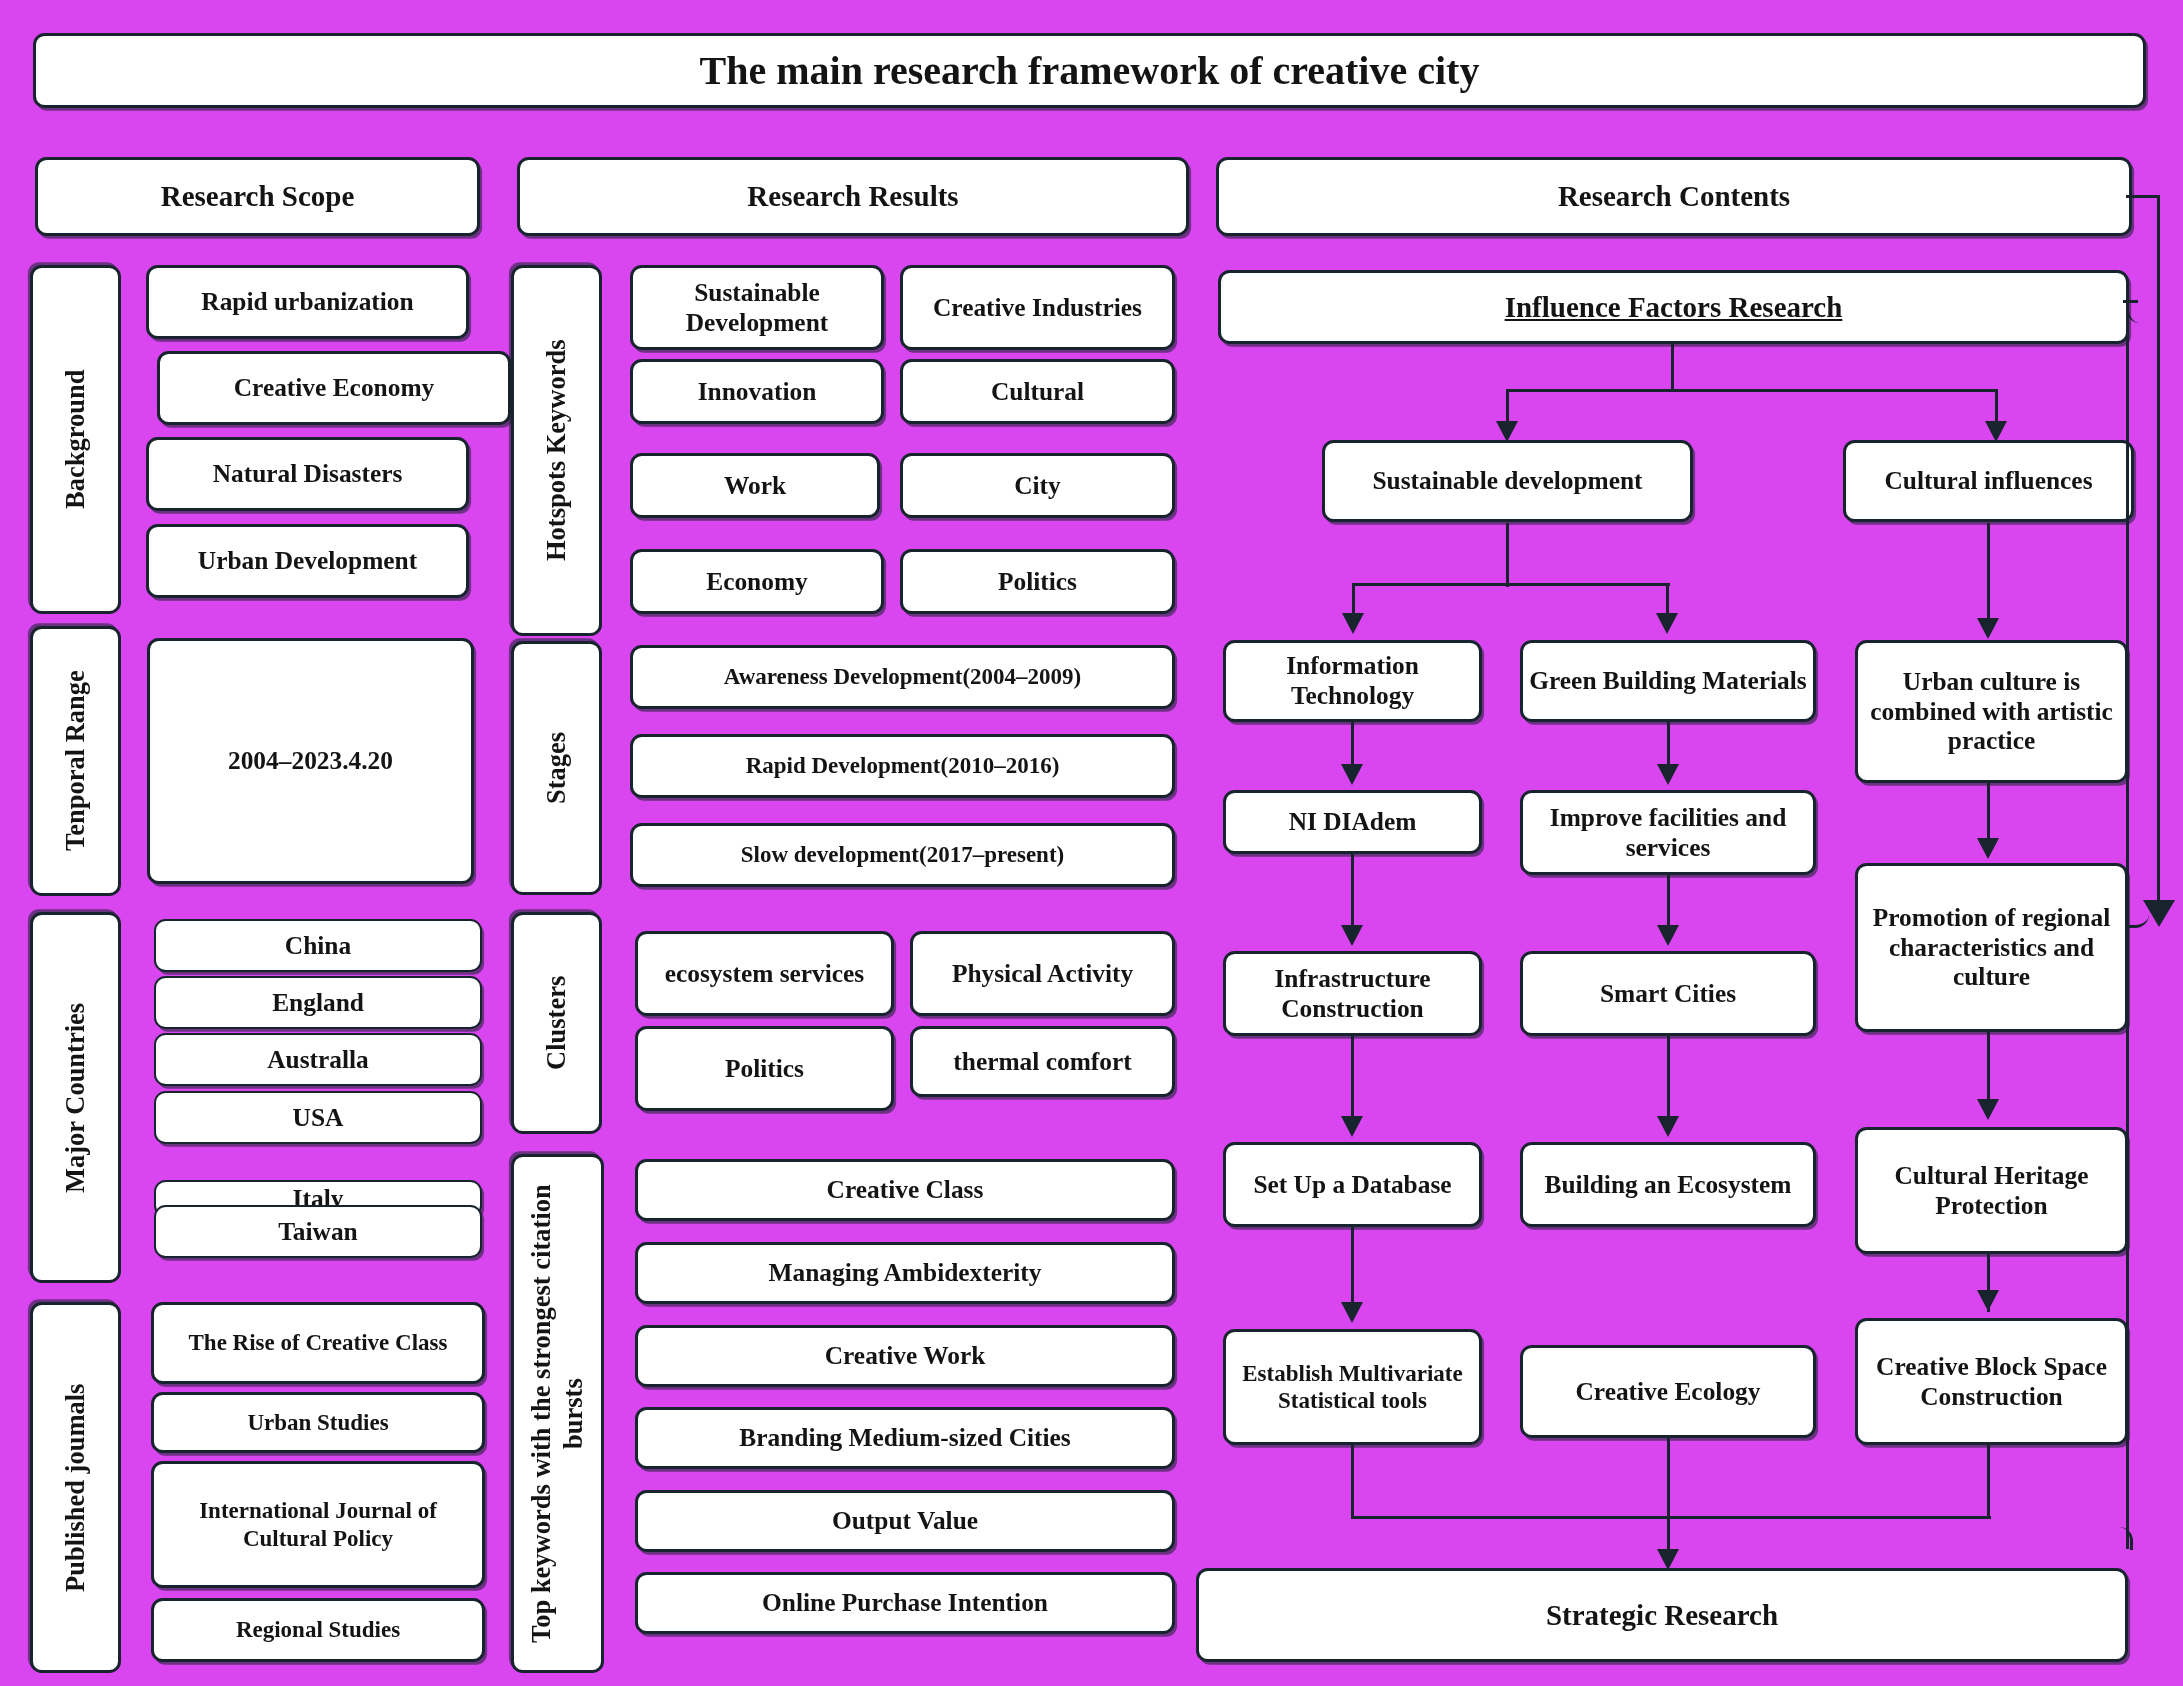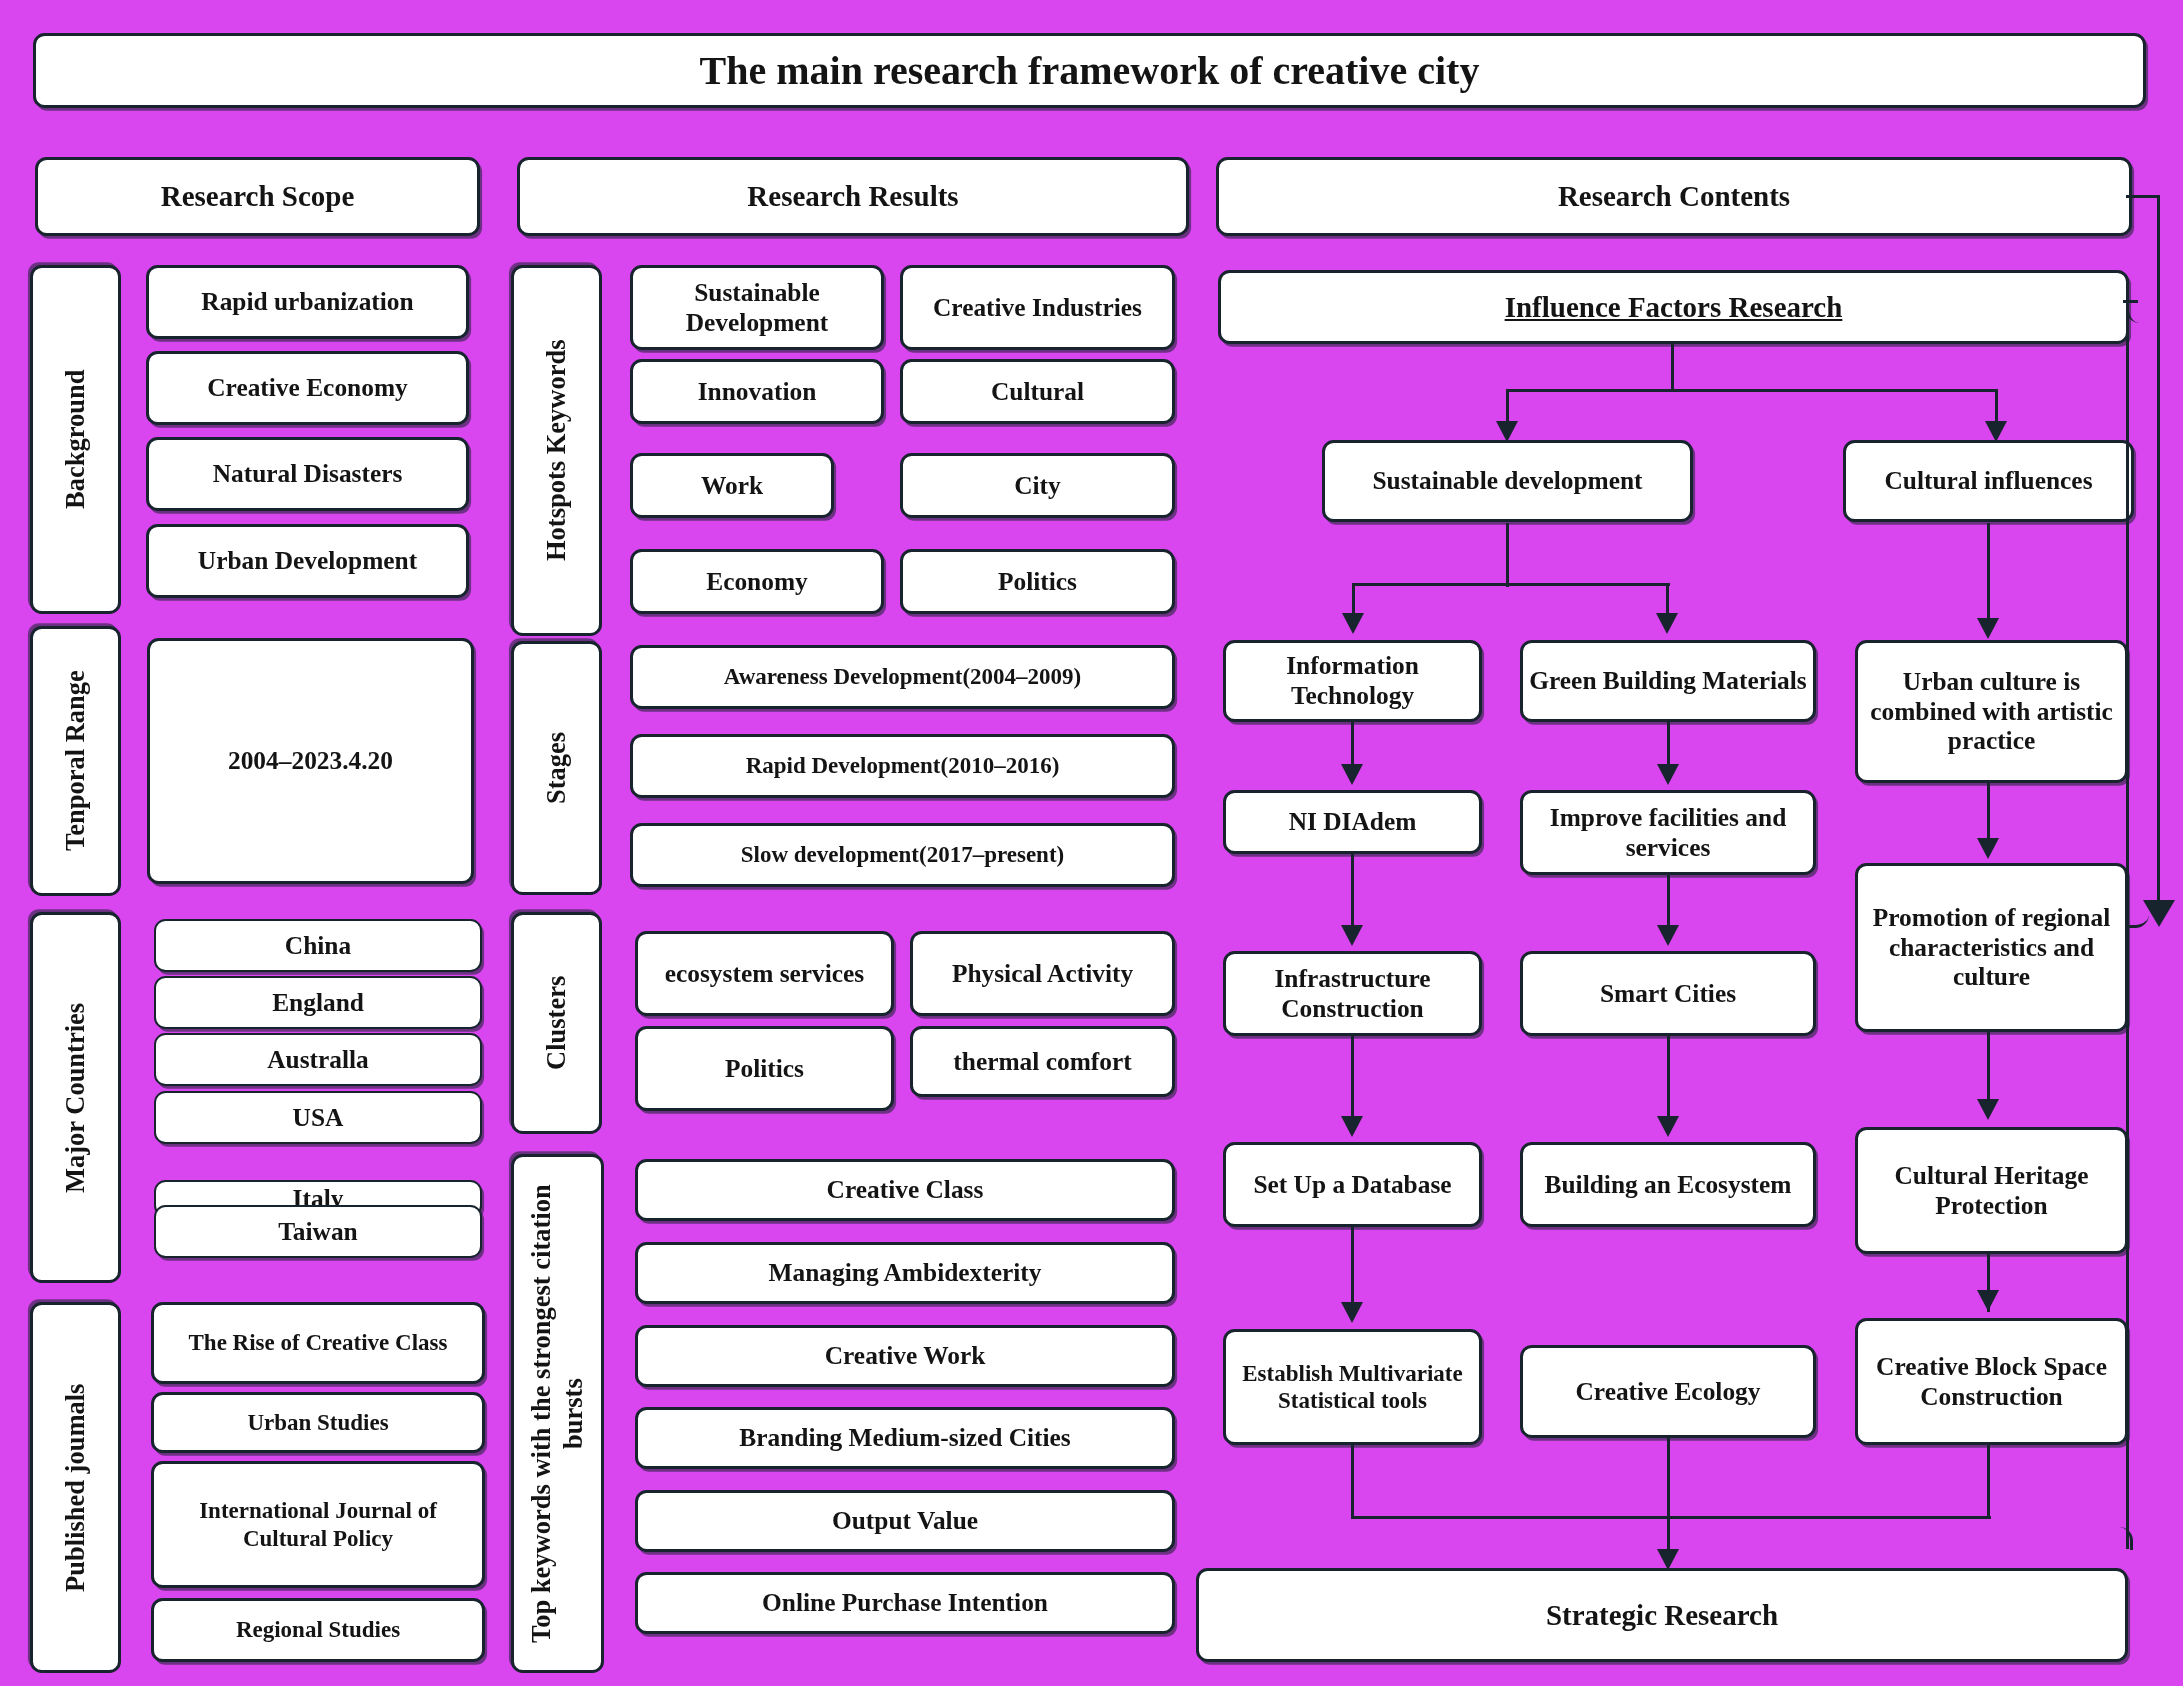--- a/index.html
+++ b/index.html
@@ -72,21 +72,21 @@
 
   <div class="bx t-col" style="left:35px;top:157px;width:445px;height:79px;">Research Scope</div>
 
   <div class="bx t-col" style="left:517px;top:157px;width:672px;height:79px;">Research Results</div>
 
   <div class="bx t-col" style="left:1216px;top:157px;width:916px;height:79px;">Research Contents</div>
 
   <div class="bx t-side vert" style="left:30px;top:265px;width:91px;height:349px;">Background</div>
 
   <div class="bx t-cell" style="left:146px;top:265px;width:323px;height:74px;">Rapid urbanization</div>
-  <div class="bx t-cell" style="left:146px;top:351px;width:323px;height:74px;">Creative Economy</div>
+  <div class="bx t-cell" style="left:157px;top:351px;width:354px;height:74px;">Creative Economy</div>
   <div class="bx t-cell" style="left:146px;top:437px;width:323px;height:74px;">Natural Disasters</div>
   <div class="bx t-cell" style="left:146px;top:524px;width:323px;height:74px;">Urban Development</div>
 
   <div class="bx t-side vert" style="left:30px;top:626px;width:91px;height:270px;">Tenporal Range</div>
 
   <div class="bx t-cell" style="left:147px;top:638px;width:327px;height:246px;">2004–2023.4.20</div>
 
   <div class="bx t-side vert" style="left:30px;top:912px;width:91px;height:371px;">Major Countries</div>
 
   <div class="bx t-cell thin" style="left:154px;top:919px;width:328px;height:53px;">China</div>
@@ -104,21 +104,21 @@
   <div class="bx t-cell-s" style="left:151px;top:1598px;width:334px;height:64px;">Regional Studies</div>
 
   <div class="bx t-side vert" style="left:511px;top:265px;width:91px;height:371px;">Hotspots Keywords</div>
 
   <div class="bx t-cell" style="left:630px;top:265px;width:254px;height:85px;">Sustainable Development</div>
   <div class="bx t-cell" style="left:900px;top:265px;width:275px;height:85px;">Creative Industries</div>
 
   <div class="bx t-cell" style="left:630px;top:359px;width:254px;height:65px;">Innovation</div>
   <div class="bx t-cell" style="left:900px;top:359px;width:275px;height:65px;">Cultural</div>
 
-  <div class="bx t-cell" style="left:630px;top:453px;width:204px;height:65px;">Work</div>
+  <div class="bx t-cell" style="left:630px;top:453px;width:250px;height:65px;">Work</div>
   <div class="bx t-cell" style="left:900px;top:453px;width:275px;height:65px;">City</div>
 
   <div class="bx t-cell" style="left:630px;top:549px;width:254px;height:65px;">Economy</div>
   <div class="bx t-cell" style="left:900px;top:549px;width:275px;height:65px;">Politics</div>
 
   <div class="bx t-side vert" style="left:511px;top:641px;width:91px;height:254px;">Stages</div>
 
   <div class="bx t-cell-s" style="left:630px;top:645px;width:545px;height:64px;">Awareness Development(2004–2009)</div>
   <div class="bx t-cell-s" style="left:630px;top:734px;width:545px;height:64px;">Rapid Development(2010–2016)</div>
   <div class="bx t-cell-s" style="left:630px;top:823px;width:545px;height:64px;">Slow development(2017–present)</div>

